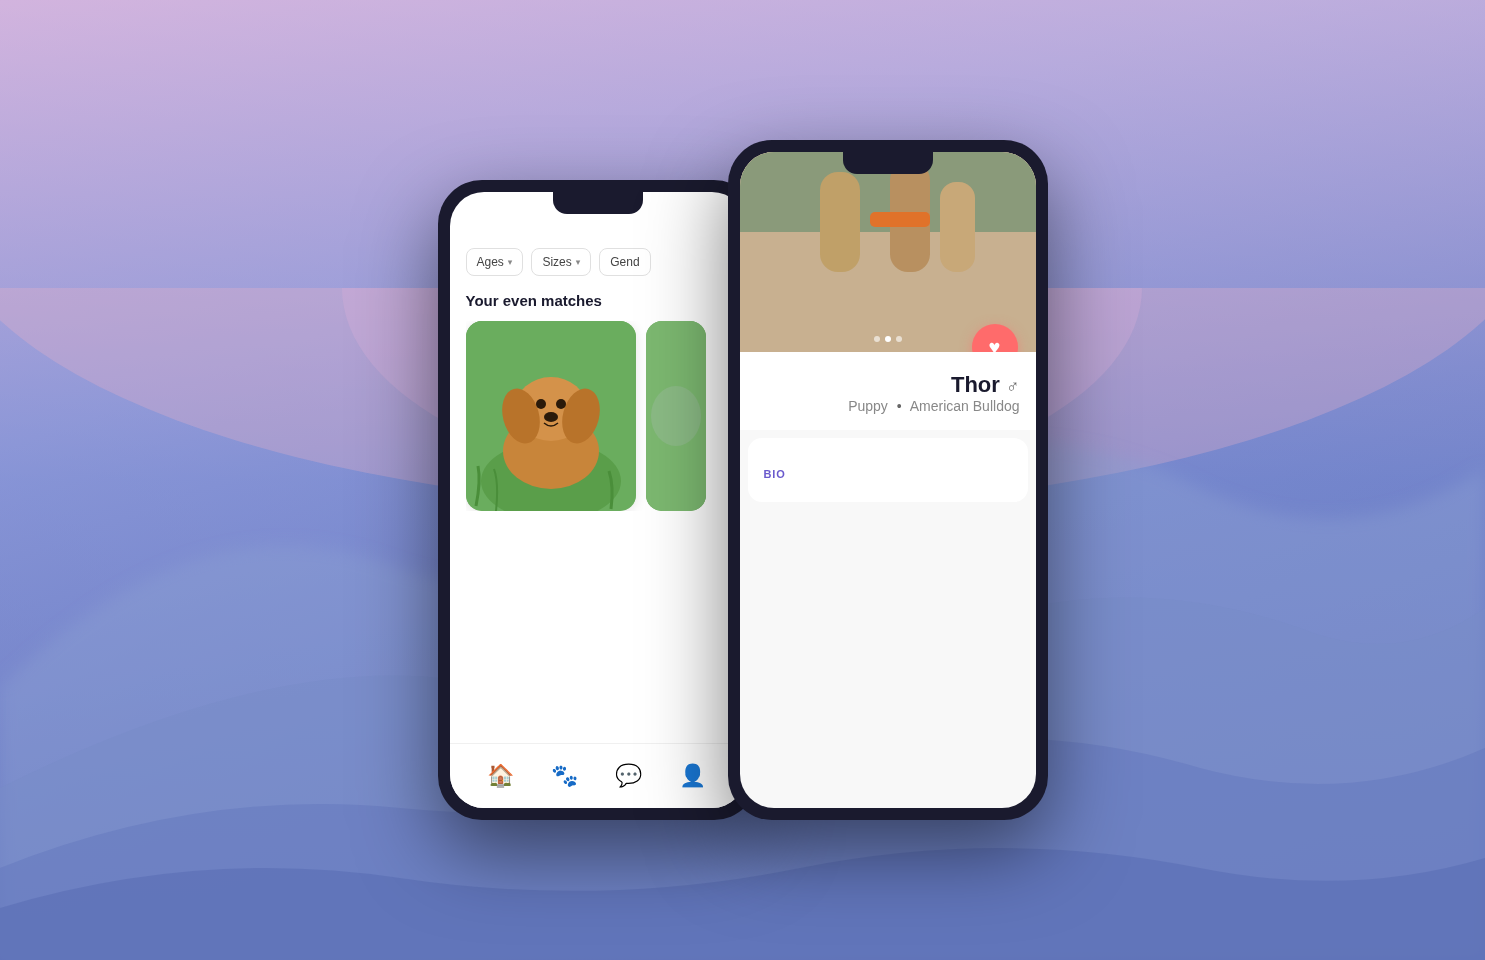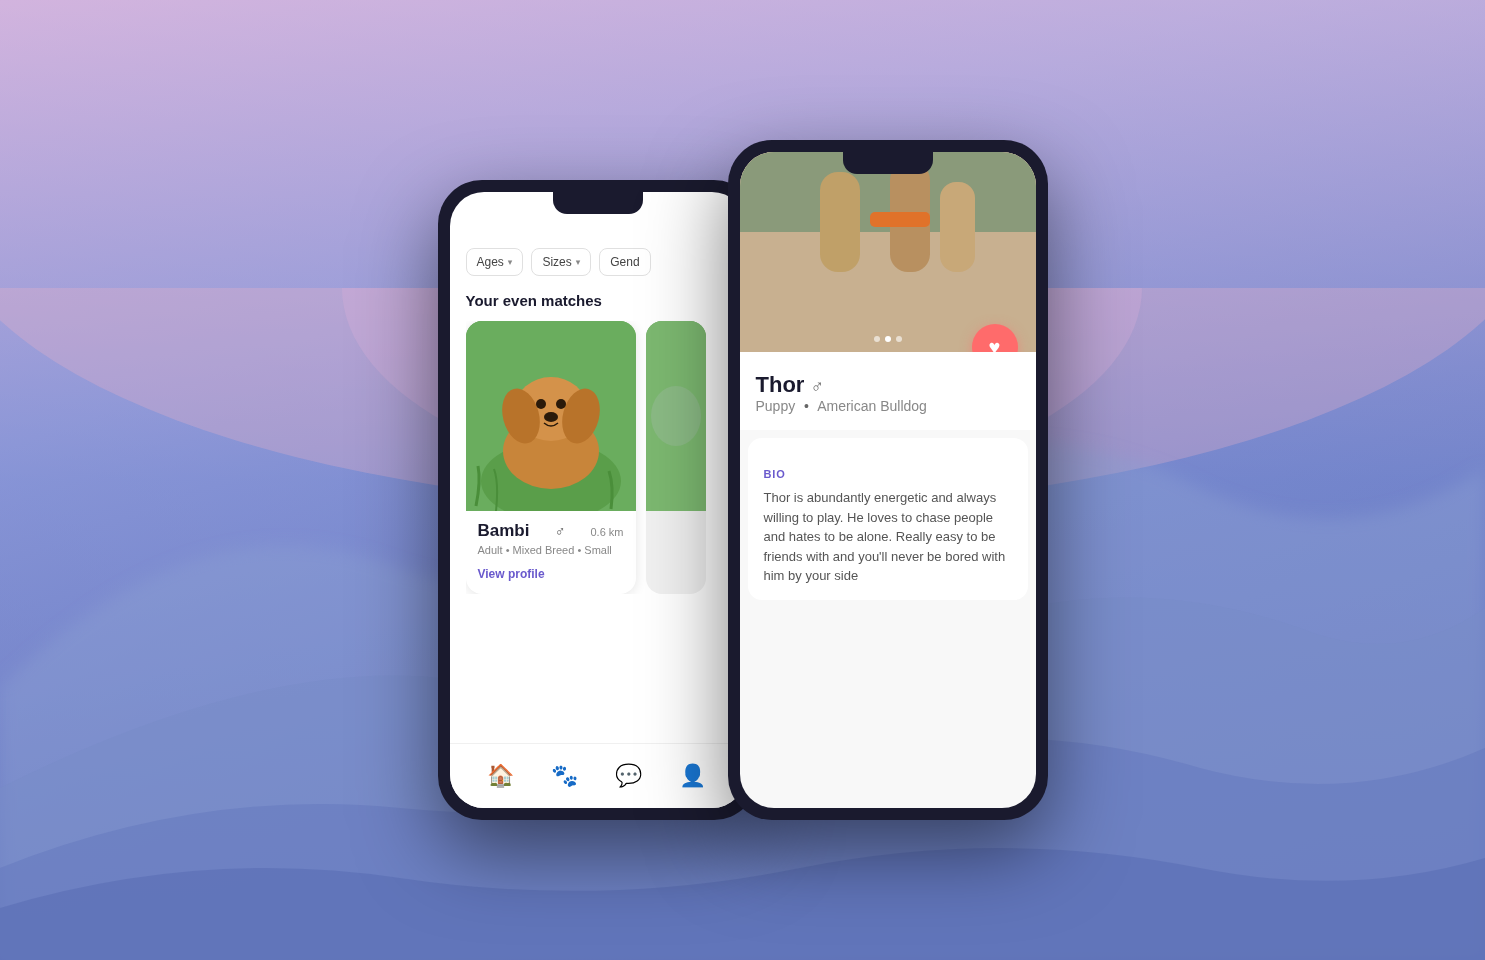--- a/index.html
+++ b/index.html
@@ -311,21 +311,21 @@
     }
 
     .heart-icon {
       color: #fff;
       font-size: 20px;
     }
 
     .profile-header {
       background: #fff;
       padding: 12px 16px 16px;
-      text-align: left;
+      text-align: right;
       margin-bottom: 8px;
     }
 
     .profile-name {
       font-size: 22px;
       font-weight: 800;
       color: #1a1a2e;
       margin-top: 8px;
     }
 
@@ -461,35 +461,20 @@
 
                 <ellipse cx="85" cy="96" rx="7" ry="5" fill="#2a1a0a"></ellipse>
 
                 <path d="M78 102 Q85 108 92 102" stroke="#2a1a0a" stroke-width="1.5" fill="none"></path>
 
                 <path d="M10 185 Q15 160 12 145" stroke="#4a8e3a" stroke-width="3" fill="none"></path>
                 <path d="M30 190 Q33 162 28 148" stroke="#4a8e3a" stroke-width="2" fill="none"></path>
                 <path d="M145 188 Q148 165 143 150" stroke="#4a8e3a" stroke-width="3" fill="none"></path>
               </svg>
             </div>
-            <div class="pet-card-info">
-              <div class="pet-name-row">
-                <span class="pet-name">Bambi</span>
-                <span class="pet-gender">♂</span>
-                <span class="pet-distance">0.6 km</span>
-              </div>
-              <div class="pet-details">
-                <span>Adult</span>
-                <span> • </span>
-                <span>Mixed Breed</span>
-                <span> • </span>
-                <span>Small</span>
-              </div>
-              <a class="view-profile-link">View profile</a>
-            </div>
           </div>
 
           <div class="card-partial">
             <div class="card-partial-img">
               <svg width="60" height="190" viewBox="0 0 60 190" xmlns="http://www.w3.org/2000/svg">
                 <rect width="60" height="190" fill="#7cb870"></rect>
                 <ellipse cx="30" cy="95" rx="25" ry="30" fill="#8aba84"></ellipse>
               </svg>
             </div>
           </div>
@@ -539,21 +524,20 @@
           </div>
           <div class="profile-breed">
             <span>Puppy</span>
             <span class="sep">•</span>
             <span>American Bulldog</span>
           </div>
         </div>
 
         <div class="info-card">
           <div class="info-card-title">BIO</div>
-          <div class="info-card-text">Thor is abundantly energetic and always willing to play. He loves to chase people and hates to be alone. Really easy to be friends with and you'll never be bored with him by your side</div>
         </div>
 
 
 
       </div>
     </div>
   </div>
 
 </div>
 

